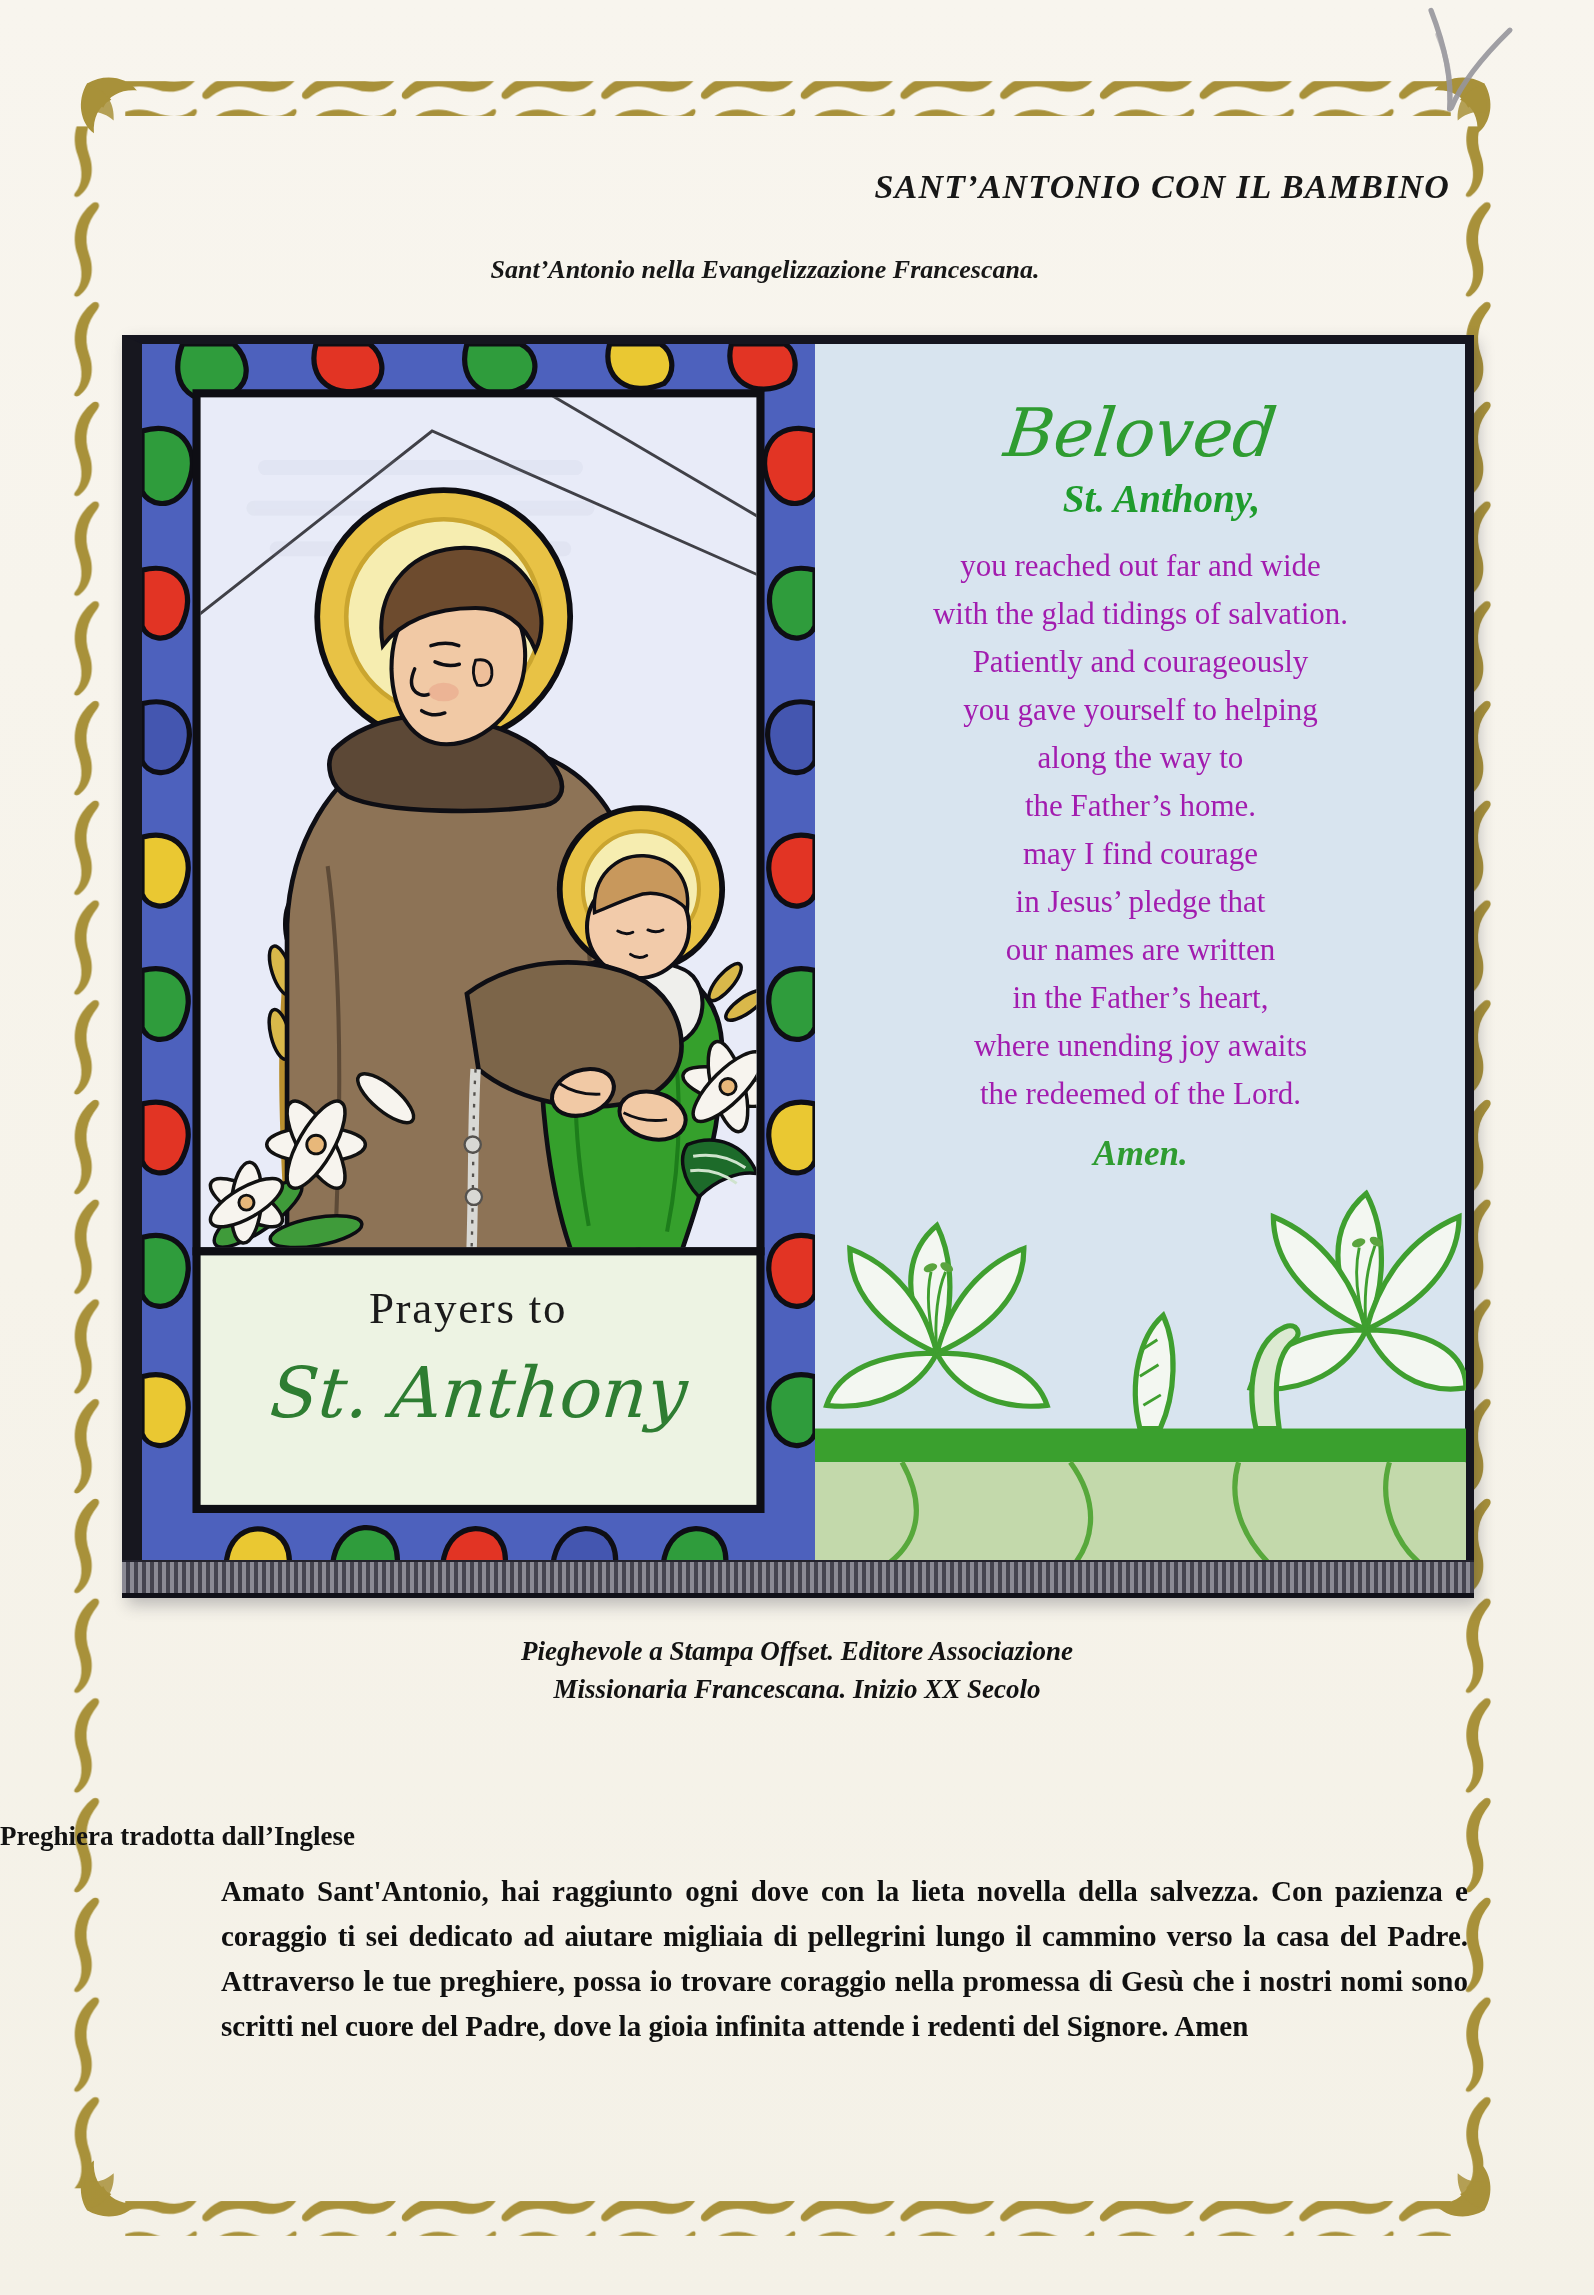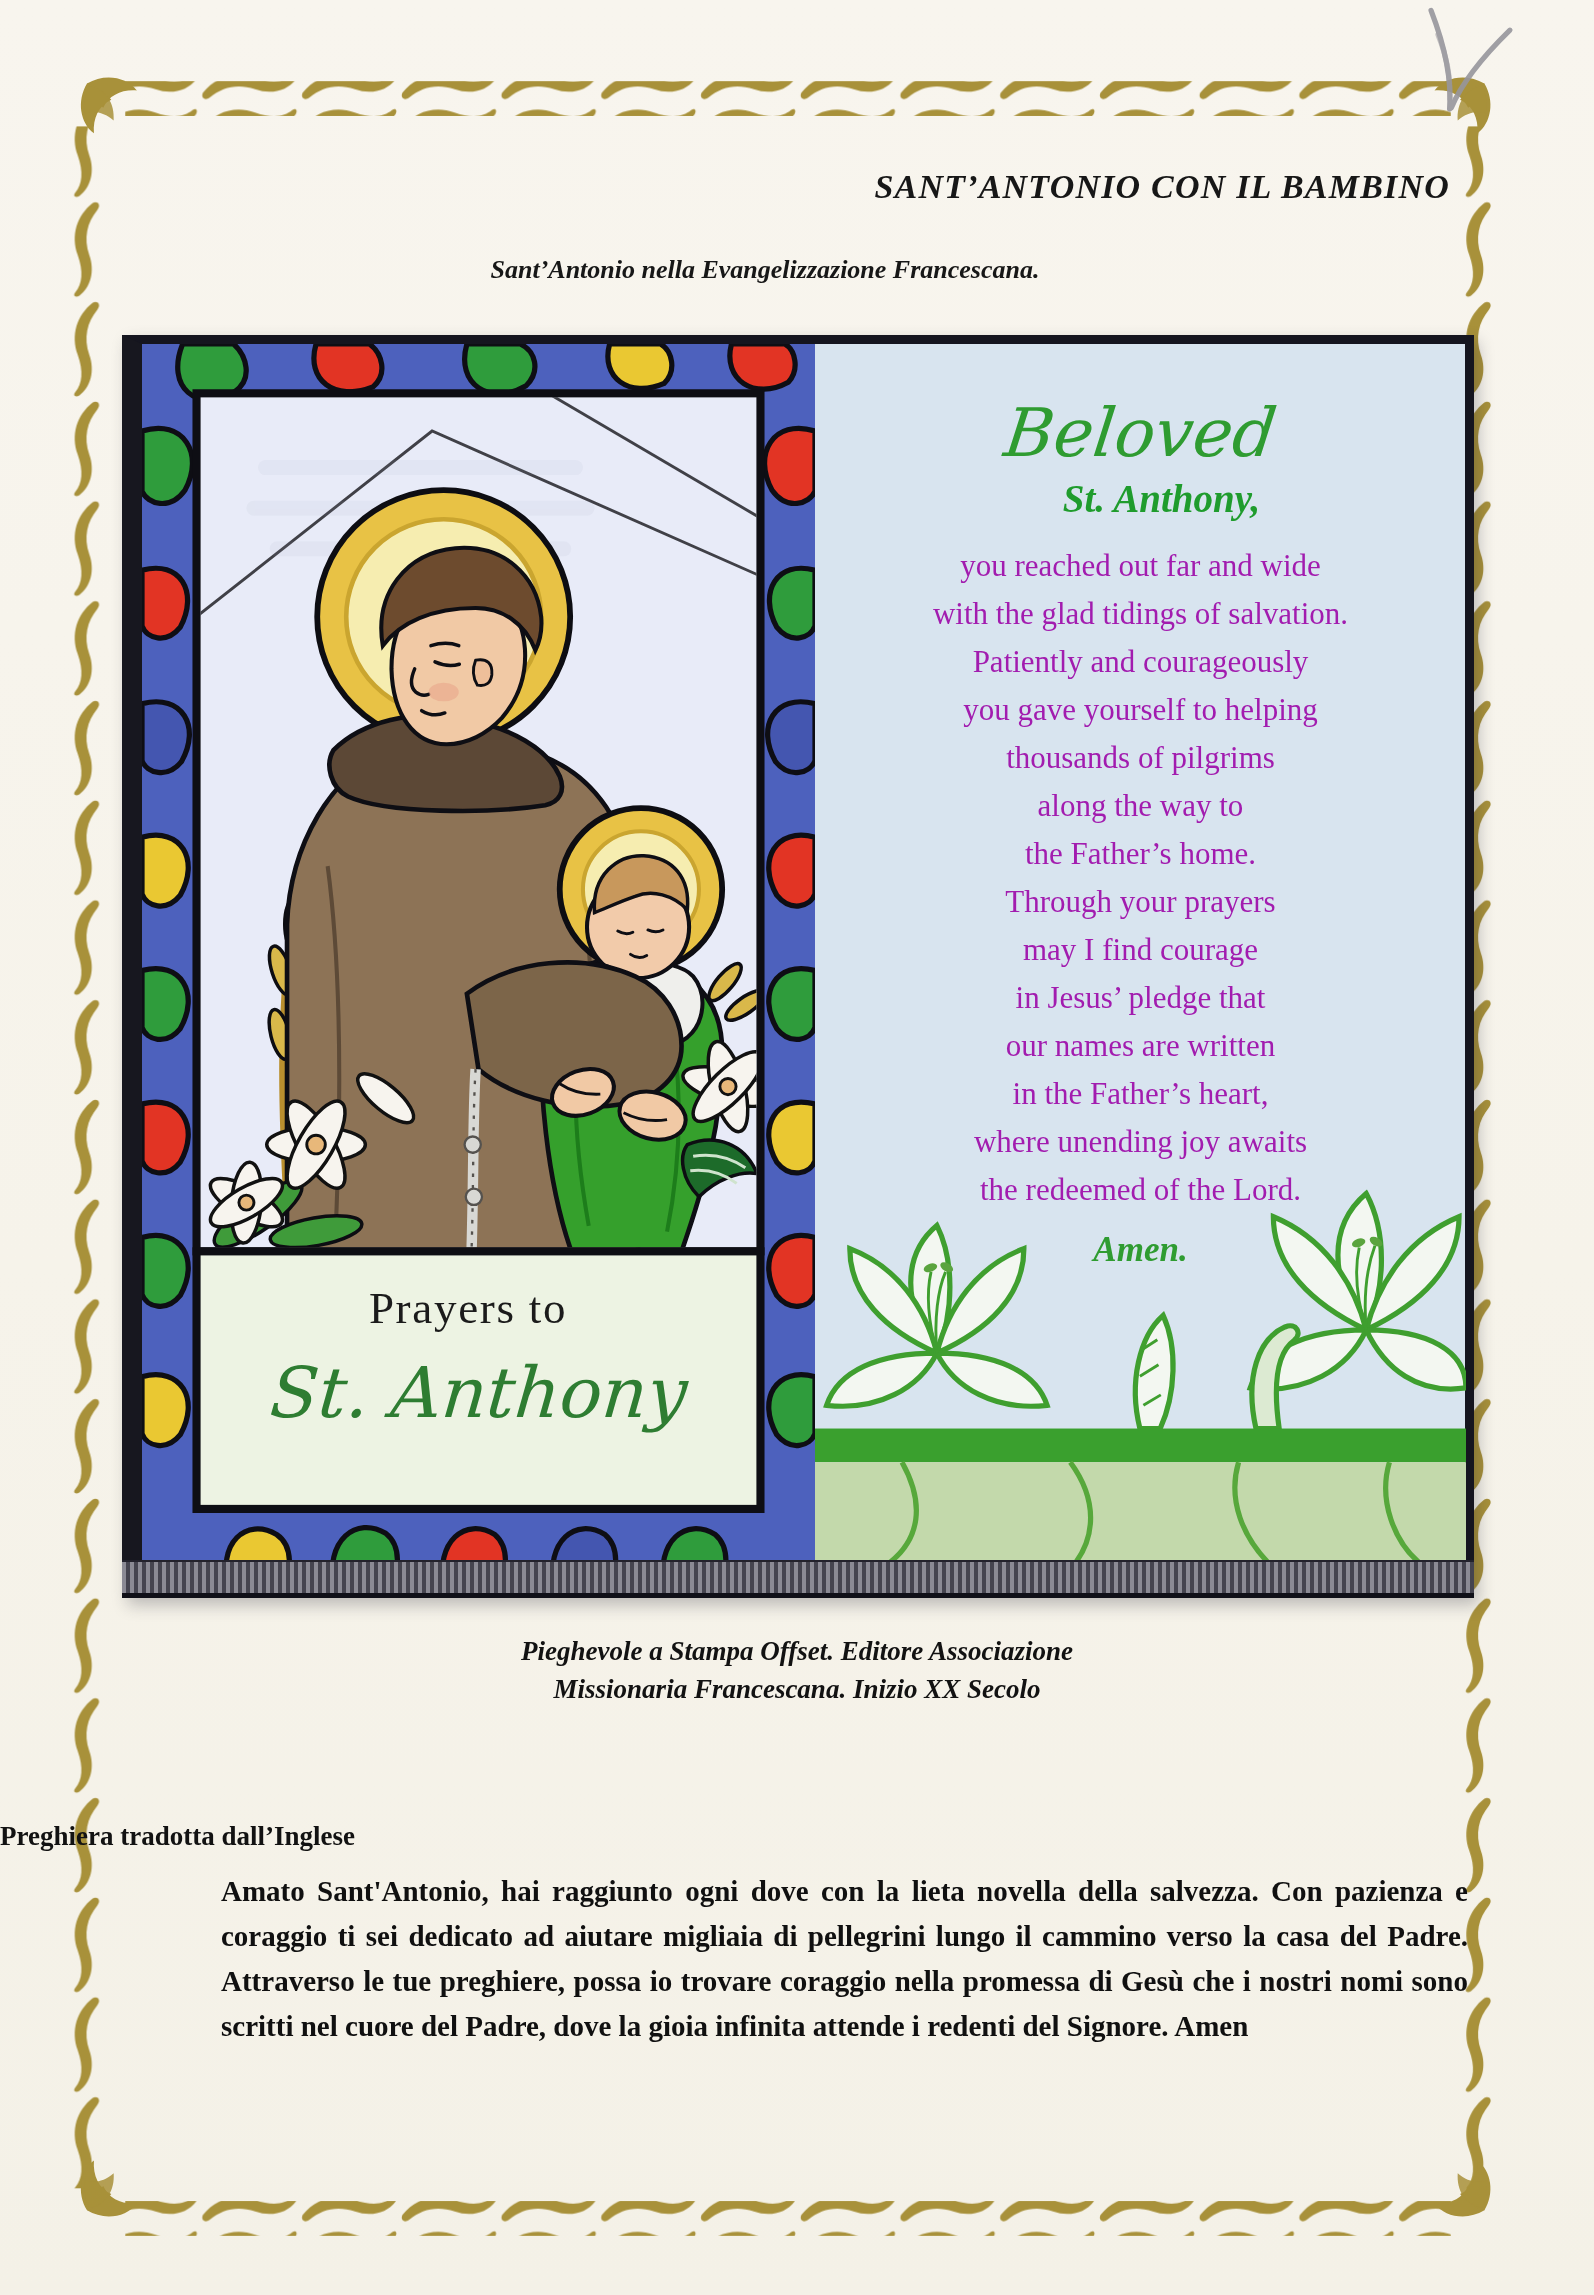--- a/index.html
+++ b/index.html
@@ -248,24 +248,22 @@
     </div>
 
     <div class="panel-right">
       <div class="beloved">Beloved</div>
       <div class="salutation-name">St. Anthony,</div>
       <div class="prayer-lines">
           <div class="prayer-line">you reached out far and wide</div>
           <div class="prayer-line">with the glad tidings of salvation.</div>
           <div class="prayer-line">Patiently and courageously</div>
           <div class="prayer-line">you gave yourself to helping</div>
-          <div class="prayer-line">thousands of pilgrims</div>
           <div class="prayer-line">along the way to</div>
           <div class="prayer-line">the Father’s home.</div>
-          <div class="prayer-line">Through your prayers</div>
           <div class="prayer-line">may I find courage</div>
           <div class="prayer-line">in Jesus’ pledge that</div>
           <div class="prayer-line">our names are written</div>
           <div class="prayer-line">in the Father’s heart,</div>
           <div class="prayer-line">where unending joy awaits</div>
           <div class="prayer-line">the redeemed of the Lord.</div>
         </div>
       <div class="amen">Amen.</div>
 
       <svg class="lily-deco" viewBox="0 0 1122 660" preserveAspectRatio="none">

